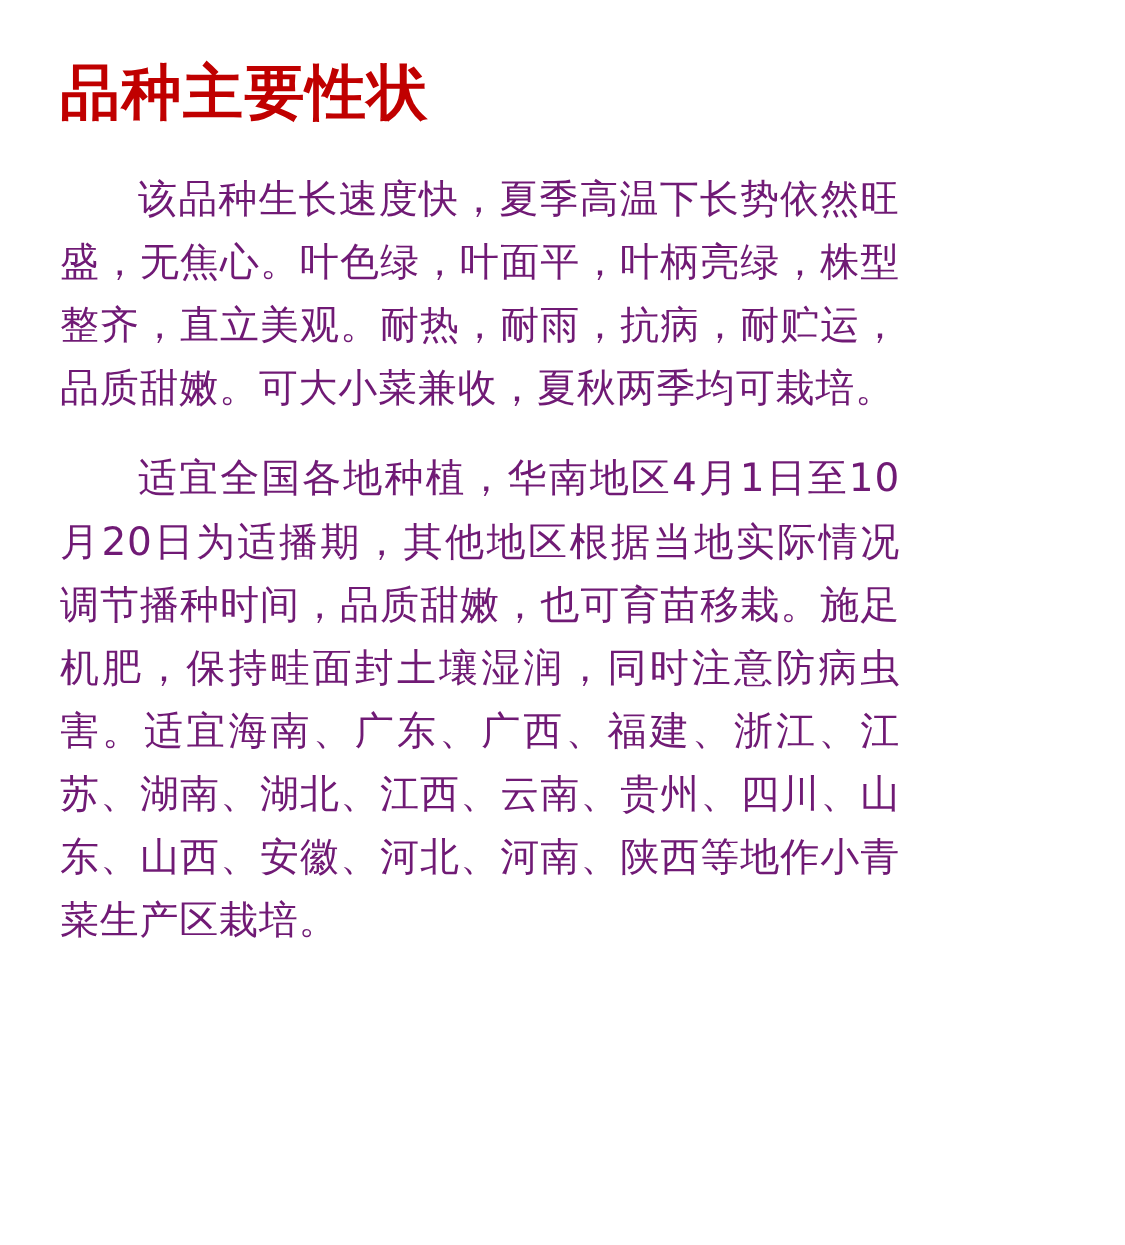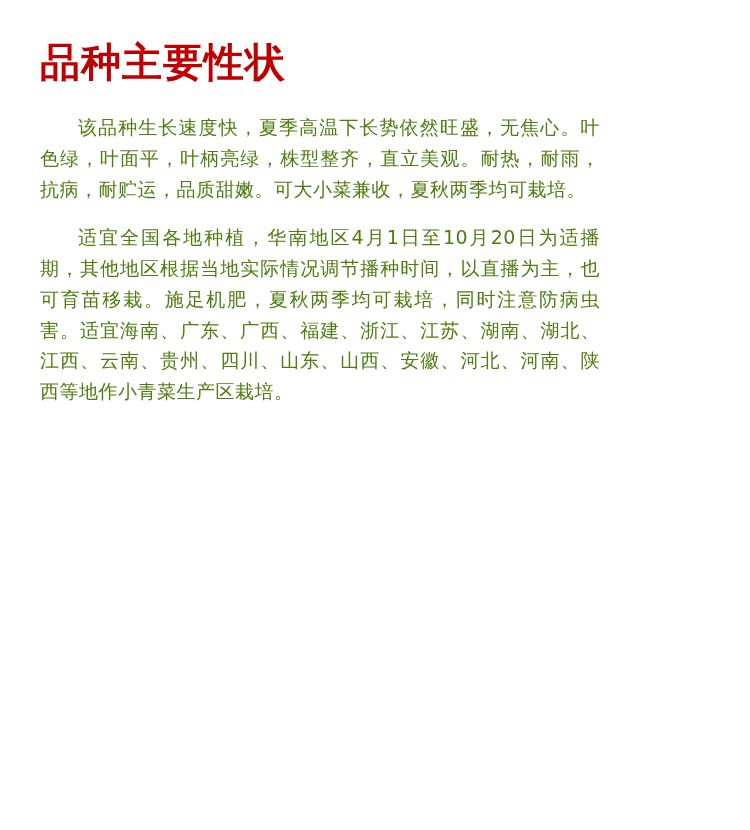--- a/index.html
+++ b/index.html
@@ -32,23 +32,23 @@
     letter-spacing: 1px;
     color: #c00000;
     margin: 0 0 10px 0;
     white-space: nowrap;
   }
   .section-heading.second {
     margin-top: 46px;
   }
   .body-text {
     font-family: "DejaVu Sans", "Liberation Sans", sans-serif;
-    font-size: 19px;
+    font-size: 26px;
     line-height: 1.62;
-    color: #4d7c0f;
+    color: #701a75;
     margin: 0;
     text-align: justify;
     text-justify: inter-ideograph;
     text-indent: 2em;
     letter-spacing: 0.5px;
   }
   .spacer-top { height: 18px; }
 </style>
 </head>
 <body>
@@ -56,16 +56,16 @@
 <div class="page">
 
   <div class="section">
     <h1 class="section-heading">品种主要性状</h1>
     <div class="spacer-top"></div>
     <p class="body-text">该品种生长速度快，夏季高温下长势依然旺盛，无焦心。叶色绿，叶面平，叶柄亮绿，株型整齐，直立美观。耐热，耐雨，抗病，耐贮运，品质甜嫩。可大小菜兼收，夏秋两季均可栽培。</p>
   </div>
 
   <div class="section">
     <div class="spacer-top"></div>
-    <p class="body-text">适宜全国各地种植，华南地区4月1日至10月20日为适播期，其他地区根据当地实际情况调节播种时间，以直播为主，也可育苗移栽。施足机肥，夏秋两季均可栽培，同时注意防病虫害。适宜海南、广东、广西、福建、浙江、江苏、湖南、湖北、江西、云南、贵州、四川、山东、山西、安徽、河北、河南、陕西等地作小青菜生产区栽培。</p>
+    <p class="body-text">适宜全国各地种植，华南地区4月1日至10月20日为适播期，其他地区根据当地实际情况调节播种时间，品质甜嫩，也可育苗移栽。施足机肥，保持畦面封土壤湿润，同时注意防病虫害。适宜海南、广东、广西、福建、浙江、江苏、湖南、湖北、江西、云南、贵州、四川、山东、山西、安徽、河北、河南、陕西等地作小青菜生产区栽培。</p>
   </div>
 
 </div>
 
 </body></html>

